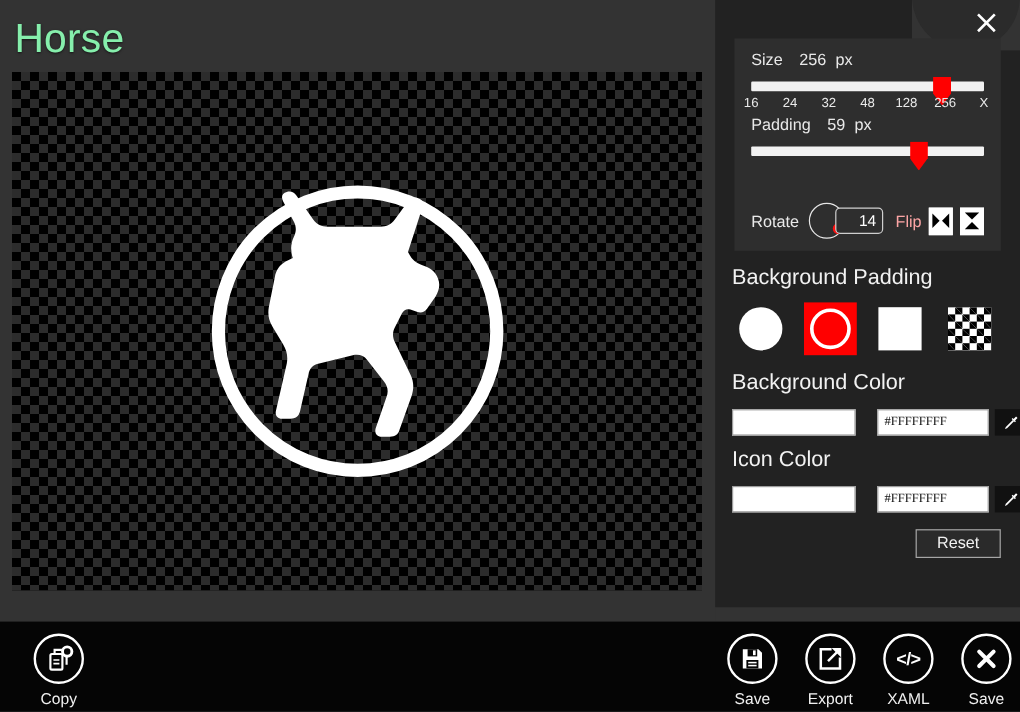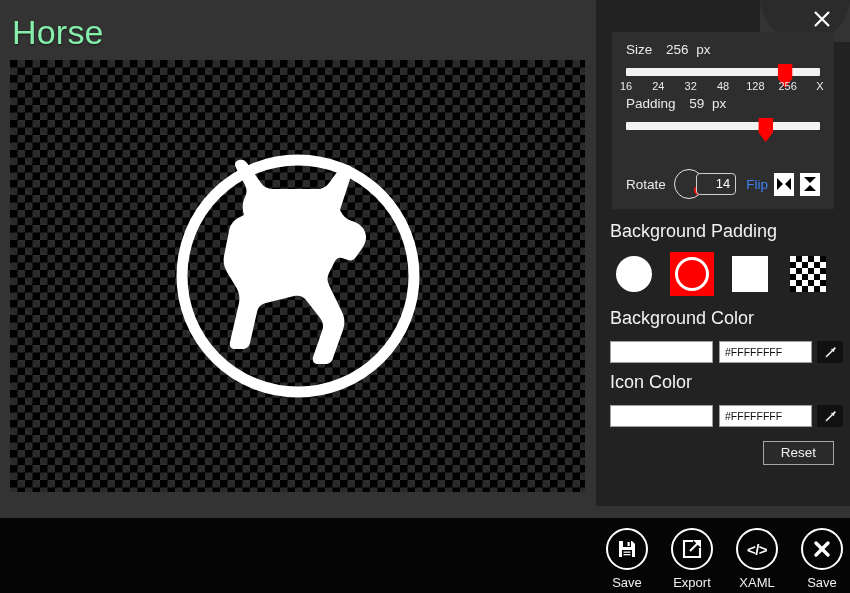--- a/index.html
+++ b/index.html
@@ -106,21 +106,21 @@
   #rotate-dial .dot{
     position:absolute; left:20px; top:17px; width:9px; height:9px;
     border-radius:50%; background:#ff1010;
   }
   #rotate-field{
     position:relative; margin-left:-6px;
     width:48px; height:22px; border:1.4px solid #cfcfcf; border-radius:4px;
     background:#2e2e2e; color:#ffffff; font-size:13px;
     text-align:right; line-height:20px; padding-right:5px;
   }
-  #flip-label{ font-size:13.5px; color:#3b82f6; margin-left:10px; }
+  #flip-label{ font-size:13.5px; color:#fca5a5; margin-left:10px; }
   .flip-btn{
     width:23px; height:23px; margin-left:6px; background:#ffffff;
     border:1.5px solid #ffffff; display:flex; align-items:center;
     justify-content:center; cursor:pointer;
   }
 
   
   #shapes-title{
     position:absolute; left:14px; top:221px;
     font-size:18px; color:#f2f2f2; font-weight:400;
@@ -153,23 +153,23 @@
 
   .color-row{ position:absolute; left:14px; display:flex; align-items:center; }
   #bg-color-row{ top:341px; }
   #icon-color-row{ top:405px; }
 
   .swatch{
     width:103px; height:22px; background:#ffffff;
     border:1px solid #9d9d9d; cursor:pointer;
   }
   .hexbox{
-    width:93px; height:22px; margin-left:6px;
+    width:93px; height:22px; margin-left:18px;
     background:#ffffff; color:#111111; border:1px solid #9d9d9d;
-    font-size:10.5px; font-family:Liberation Sans, sans-serif;
+    font-size:10.5px; font-family:Liberation Serif, serif;
     line-height:20px; padding-left:5px; cursor:text;
     white-space:nowrap; overflow:hidden;
   }
   .picker{
     width:26px; height:22px; margin-left:5px; background:#111111;
     display:flex; align-items:center; justify-content:center; cursor:pointer;
   }
 
   #reset-btn{
     position:absolute; right:16px; top:441px;
@@ -318,20 +318,33 @@
           <path d="M9.6 5.3 L10.7 6.4 L4.5 12.6 L2.6 13.4 L3.4 11.5 Z" fill="#fff"></path>
         </svg>
       </div>
     </div>
 
     <div id="reset-btn">Reset</div>
   </div>
 
   <div id="appbar">
 
+    <div class="appbtn" id="btn-copy">
+      <div class="glyph">
+        <svg width="30" height="30" viewBox="0 0 30 30">
+          <rect x="8" y="11" width="10" height="13" rx="1.2" fill="none" stroke="#fff" stroke-width="1.8"></rect>
+          <path d="M11.5 11 L11.5 7.5 L19 7.5 L21.5 10 L21.5 20" fill="none" stroke="#fff" stroke-width="1.8"></path>
+          <path d="M10.5 16 H15.5 M10.5 19 H15.5" stroke="#fff" stroke-width="1.4"></path>
+          <circle cx="22" cy="9" r="4.6" fill="#050505"></circle>
+          <circle cx="22" cy="9" r="3.9" fill="none" stroke="#fff" stroke-width="2.4"></circle>
+          <circle cx="22" cy="9" r="1.3" fill="#050505"></circle>
+        </svg>
+      </div>
+      <div class="cap">Copy</div>
+    </div>
 
     <div class="appbtn" id="btn-save">
       <div class="glyph">
         <svg width="24" height="24" viewBox="0 0 24 24">
           <path d="M4 4 H17 L20 7 V20 H4 Z" fill="#fff"></path>
           <rect x="8" y="4" width="8" height="6" fill="#050505"></rect>
           <rect x="12.5" y="5" width="2.2" height="4" fill="#fff"></rect>
           <rect x="7" y="13" width="10" height="7" fill="#050505"></rect>
           <rect x="8.5" y="14.5" width="7" height="1.3" fill="#fff"></rect>
           <rect x="8.5" y="17" width="7" height="1.3" fill="#fff"></rect>

